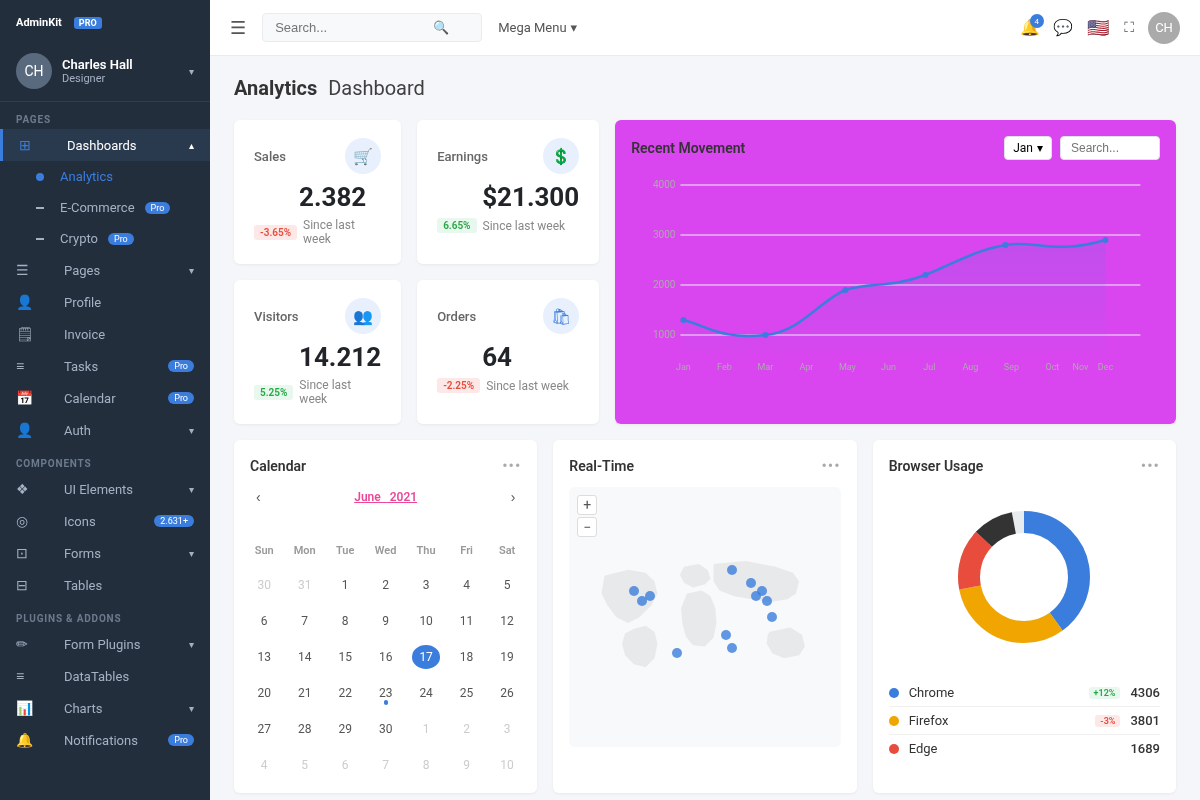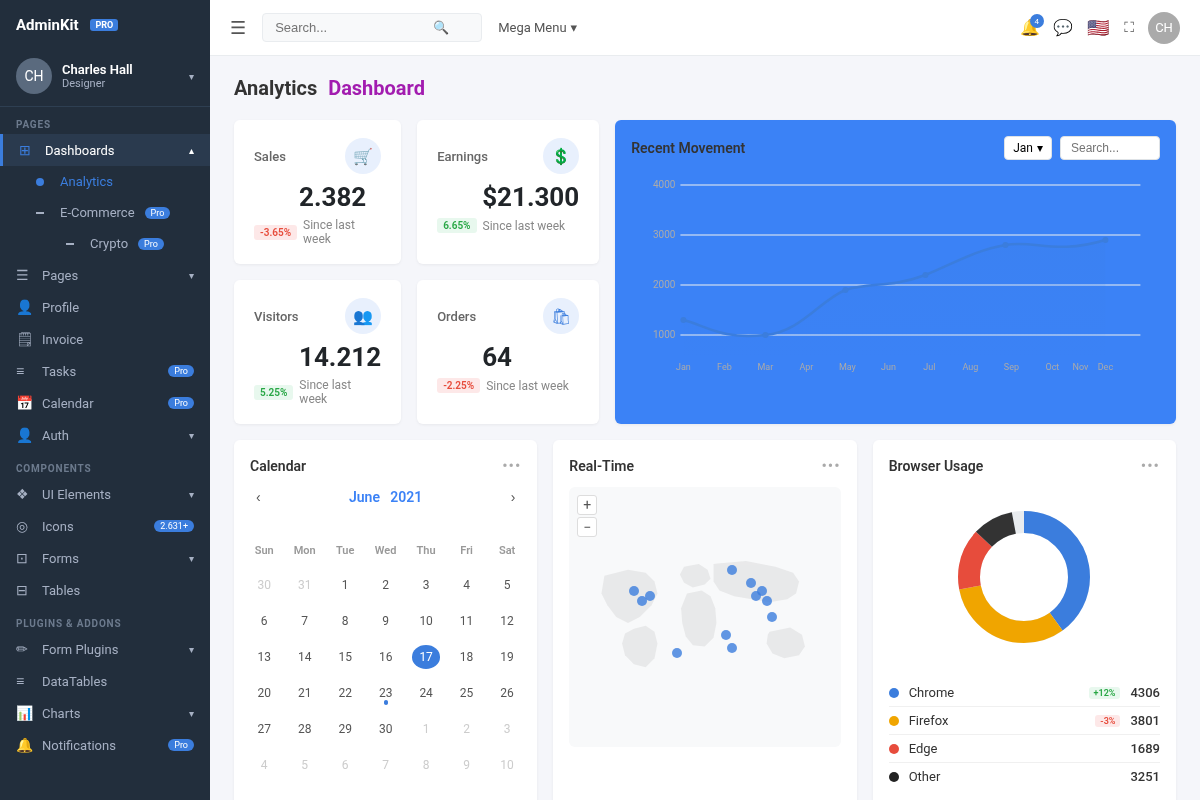--- a/index.html
+++ b/index.html
@@ -15,21 +15,21 @@
     .user-avatar { width: 36px; height: 36px; border-radius: 50%; background: #5a6a7e; overflow: hidden; display: flex; align-items: center; justify-content: center; font-size: 14px; color: #fff; flex-shrink: 0; }
     .user-name { font-size: 13px; font-weight: 600; color: #fff; }
     .user-role { font-size: 11px; color: #a6b0c3; }
     .sidebar-section { padding: 12px 16px 4px; font-size: 10px; font-weight: 700; text-transform: uppercase; letter-spacing: 0.8px; color: #6c7a8d; }
     .sidebar-item { display: flex; align-items: center; gap: 10px; padding: 8px 16px; cursor: pointer; font-size: 13px; color: #a6b0c3; position: relative; }
     .sidebar-item.active { color: #fff; background: #2a3a4e; border-left: 3px solid #3b7ddd; }
     .sidebar-item.active .sidebar-icon { color: #3b7ddd; }
     .sidebar-item.sub { padding-left: 40px; }
     .sidebar-item.sub.active-sub { color: #3b7ddd; }
     .sidebar-icon { font-size: 14px; width: 16px; flex-shrink: 0; }
-    .sidebar-label { flex: 1; }
+    .sidebar-label { flex: 1; margin-left: 22px; }
     .sidebar-badge { font-size: 9px; background: #3b7ddd; color: #fff; padding: 1px 6px; border-radius: 10px; }
     .sidebar-badge.pro { background: #3b7ddd; }
     .chevron { margin-left: auto; font-size: 10px; }
     .dot-icon { width: 8px; height: 8px; border-radius: 50%; background: #3b7ddd; flex-shrink: 0; }
     .dash-icon { width: 8px; height: 2px; background: #a6b0c3; flex-shrink: 0; }
 
     
     .main { flex: 1; display: flex; flex-direction: column; height: 800px; overflow: hidden; }
     .topbar { background: #fff; border-bottom: 1px solid #e9ecef; padding: 0 20px; height: 56px; display: flex; align-items: center; gap: 16px; flex-shrink: 0; }
     .hamburger { font-size: 18px; color: #555; cursor: pointer; }
@@ -40,48 +40,48 @@
     .topbar-icon { position: relative; cursor: pointer; color: #555; font-size: 16px; }
     .badge-dot { position: absolute; top: -4px; right: -4px; background: #3b7ddd; color: #fff; font-size: 8px; width: 14px; height: 14px; border-radius: 50%; display: flex; align-items: center; justify-content: center; }
     .flag { font-size: 18px; }
     .topbar-avatar { width: 32px; height: 32px; border-radius: 50%; background: #aaa; display: flex; align-items: center; justify-content: center; font-size: 13px; color: #fff; cursor: pointer; }
 
     
     .page-content { flex: 1; overflow-y: auto; padding: 20px 24px; }
     .page-header { display: flex; align-items: center; justify-content: space-between; margin-bottom: 20px; }
     .page-title { font-size: 20px; color: #333; }
     .page-title strong { font-weight: 700; }
-    .page-title span { font-weight: 700; color: #a21caf; }
+    .page-title span { font-weight: 400; color: #404040; }
     .header-actions { display: flex; gap: 10px; }
     .btn-outline { padding: 7px 16px; border: 1px solid #dee2e6; border-radius: 4px; background: #fff; font-size: 13px; color: #333; cursor: pointer; }
     .btn-primary { padding: 7px 16px; border: none; border-radius: 4px; background: #3b7ddd; color: #fff; font-size: 13px; cursor: pointer; font-weight: 600; }
     .stat-card { background: #fff; border-radius: 6px; padding: 18px 20px; box-shadow: 0 1px 3px rgba(0,0,0,0.06); }
     .stat-header { display: flex; align-items: center; justify-content: space-between; margin-bottom: 8px; }
     .stat-title { font-size: 13px; color: #666; font-weight: 500; }
     .stat-icon { width: 36px; height: 36px; border-radius: 50%; background: #e8f0fd; display: flex; align-items: center; justify-content: center; color: #3b7ddd; font-size: 16px; }
     .stat-value { font-size: 26px; font-weight: 700; color: #212529; margin-bottom: 6px; margin-left: 45px; }
     .stat-footer { font-size: 12px; color: #888; display: flex; align-items: center; gap: 6px; }
     .badge-neg { background: #fde8e8; color: #e74c3c; font-size: 10px; padding: 2px 6px; border-radius: 3px; font-weight: 600; }
     .badge-pos { background: #e8f8ee; color: #28a745; font-size: 10px; padding: 2px 6px; border-radius: 3px; font-weight: 600; }
     .content-card { background: #fff; border-radius: 6px; padding: 16px; box-shadow: 0 1px 3px rgba(0,0,0,0.06); }
     .card-header { display: flex; align-items: center; justify-content: space-between; margin-bottom: 12px; }
     .card-title { font-size: 14px; font-weight: 600; color: #333; }
     .dots-menu { color: #aaa; cursor: pointer; font-size: 16px; letter-spacing: 1px; }
 
     
-    .chart-card { background: #3b82f6; border-radius: 6px; padding: 16px; box-shadow: 0 1px 3px rgba(0,0,0,0.06); }
+    .chart-card { background: #d946ef; border-radius: 6px; padding: 16px; box-shadow: 0 1px 3px rgba(0,0,0,0.06); }
     .chart-header { display: flex; align-items: center; justify-content: space-between; margin-bottom: 10px; }
     .chart-controls { display: flex; align-items: center; gap: 8px; }
     .month-select { border: 1px solid #dee2e6; border-radius: 4px; padding: 4px 8px; font-size: 12px; background: #fff; cursor: pointer; display: flex; align-items: center; gap: 4px; }
     .chart-search { border: 1px solid #dee2e6; border-radius: 4px; padding: 4px 10px; font-size: 12px; width: 100px; outline: none; color: #999; }
 
     
     .calendar-grid { font-size: 12px; }
     .cal-header { display: flex; align-items: center; justify-content: space-between; margin-bottom: 12px; }
-    .cal-month { font-size: 14px; font-weight: 600; color: #3b82f6; }
+    .cal-month { font-size: 12px; font-weight: 600; color: #ec4899; text-decoration: underline; }
     .cal-nav { background: none; border: none; cursor: pointer; color: #555; font-size: 14px; padding: 2px 6px; }
     .cal-days { display: grid; grid-template-columns: repeat(7, 1fr); text-align: center; gap: 12px; margin-top: 33px; }
     .cal-day-header { color: #999; font-size: 11px; padding: 4px 0; font-weight: 600; }
     .cal-day { padding: 5px 2px; text-align: center; cursor: pointer; border-radius: 4px; color: #555; font-size: 12px; }
     .cal-day.today { background: #3b7ddd; color: #fff; border-radius: 50%; }
     .cal-day.other-month { color: #ccc; }
     .cal-day.has-dot { position: relative; }
     .cal-day.has-dot::after { content: ''; position: absolute; bottom: 1px; left: 50%; transform: translateX(-50%); width: 4px; height: 4px; border-radius: 50%; background: #3b7ddd; }
 
     
@@ -105,21 +105,21 @@
     .donut-container { display: flex; justify-content: center; align-items: center; padding: 10px 0; }
 
     
     .line-chart-container { position: relative; text-align: center; }
   </style>
 </head>
 <body>
 
 <div class="sidebar">
   <div class="sidebar-brand">
-    <span style="color:#fff;font-weight:700;font-size:15px;">AdminKit</span>
+    <span style="color:#fff;font-weight:700;font-size:11px;">AdminKit</span>
     <span class="brand-pro">PRO</span>
   </div>
 
   <div class="sidebar-user">
     <div class="user-avatar">CH</div>
     <div>
       <div class="user-name">Charles Hall</div>
       <div class="user-role">Designer</div>
     </div>
     <span style="color:#a6b0c3;margin-left:auto;font-size:10px;">▾</span>
@@ -134,21 +134,21 @@
   </div>
   <div class="sidebar-item sub active-sub" style="padding-left:36px;">
     <span class="dot-icon"></span>
     <span style="margin-left:6px;">Analytics</span>
   </div>
   <div class="sidebar-item sub" style="padding-left:36px;">
     <span class="dash-icon"></span>
     <span style="margin-left:6px;">E-Commerce</span>
     <span class="sidebar-badge pro">Pro</span>
   </div>
-  <div class="sidebar-item sub" style="padding-left:36px;justify-content:center;">
+  <div class="sidebar-item sub" style="padding-left:36px;">
     <span class="dash-icon"></span>
     <span style="margin-left:6px;">Crypto</span>
     <span class="sidebar-badge pro">Pro</span>
   </div>
 
   <div class="sidebar-item">
     <span class="sidebar-icon">☰</span>
     <span class="sidebar-label">Pages</span>
     <span class="chevron">▾</span>
   </div>
@@ -510,23 +510,18 @@
             <div class="browser-dot" style="background:#f0a500;"></div>
             <span class="browser-name">Firefox</span>
             <span class="browser-badge badge-red">-3%</span>
             <span class="browser-count">3801</span>
           </div>
           <div class="browser-item">
             <div class="browser-dot" style="background:#e74c3c;"></div>
             <span class="browser-name">Edge</span>
             <span class="browser-count">1689</span>
           </div>
-          <div class="browser-item">
-            <div class="browser-dot" style="background:#222;"></div>
-            <span class="browser-name">Other</span>
-            <span class="browser-count">3251</span>
-          </div>
         </div>
       </div>
 
     </div>
   </div>
 </div>
 
 </body></html>

